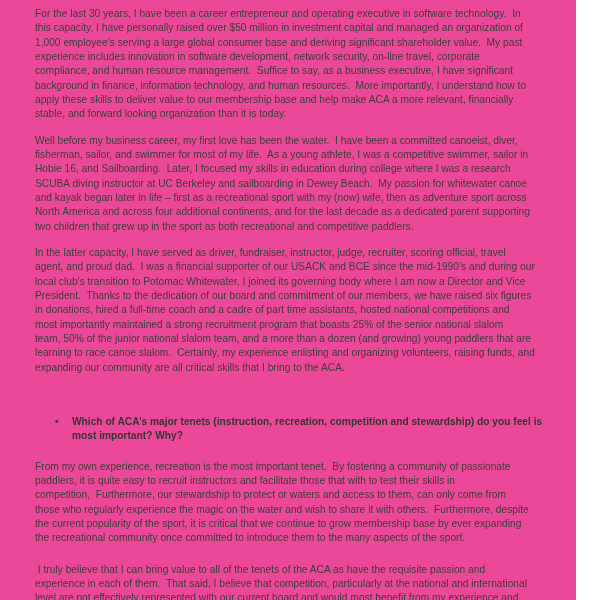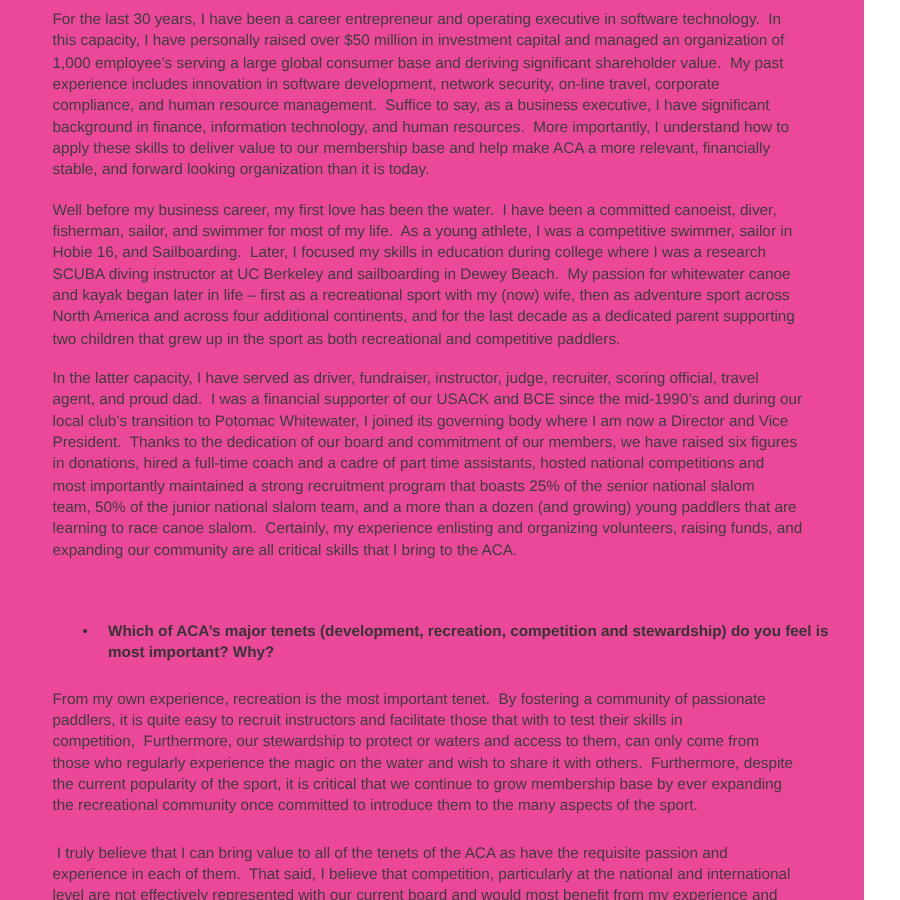--- a/index.html
+++ b/index.html
@@ -74,21 +74,21 @@
 local club’s transition to Potomac Whitewater, I joined its governing body where I am now a Director and Vice
 President.  Thanks to the dedication of our board and commitment of our members, we have raised six figures
 in donations, hired a full-time coach and a cadre of part time assistants, hosted national competitions and
 most importantly maintained a strong recruitment program that boasts 25% of the senior national slalom
 team, 50% of the junior national slalom team, and a more than a dozen (and growing) young paddlers that are
 learning to race canoe slalom.  Certainly, my experience enlisting and organizing volunteers, raising funds, and
 expanding our community are all critical skills that I bring to the ACA.</p>
 
     <div class="bullet-row">
       <span class="bullet-marker">•</span>
-      <span class="bullet-text">Which of ACA’s major tenets (development, recreation, competition and stewardship) do you feel is
+      <span class="bullet-text">Which of ACA’s major tenets (instruction, recreation, competition and stewardship) do you feel is
 most important? Why?</span>
     </div>
 
     <p class="para">From my own experience, recreation is the most important tenet.  By fostering a community of passionate
 paddlers, it is quite easy to recruit instructors and facilitate those that with to test their skills in
 competition,  Furthermore, our stewardship to protect or waters and access to them, can only come from
 those who regularly experience the magic on the water and wish to share it with others.  Furthermore, despite
 the current popularity of the sport, it is critical that we continue to grow membership base by ever expanding
 the recreational community once committed to introduce them to the many aspects of the sport.</p>
 

